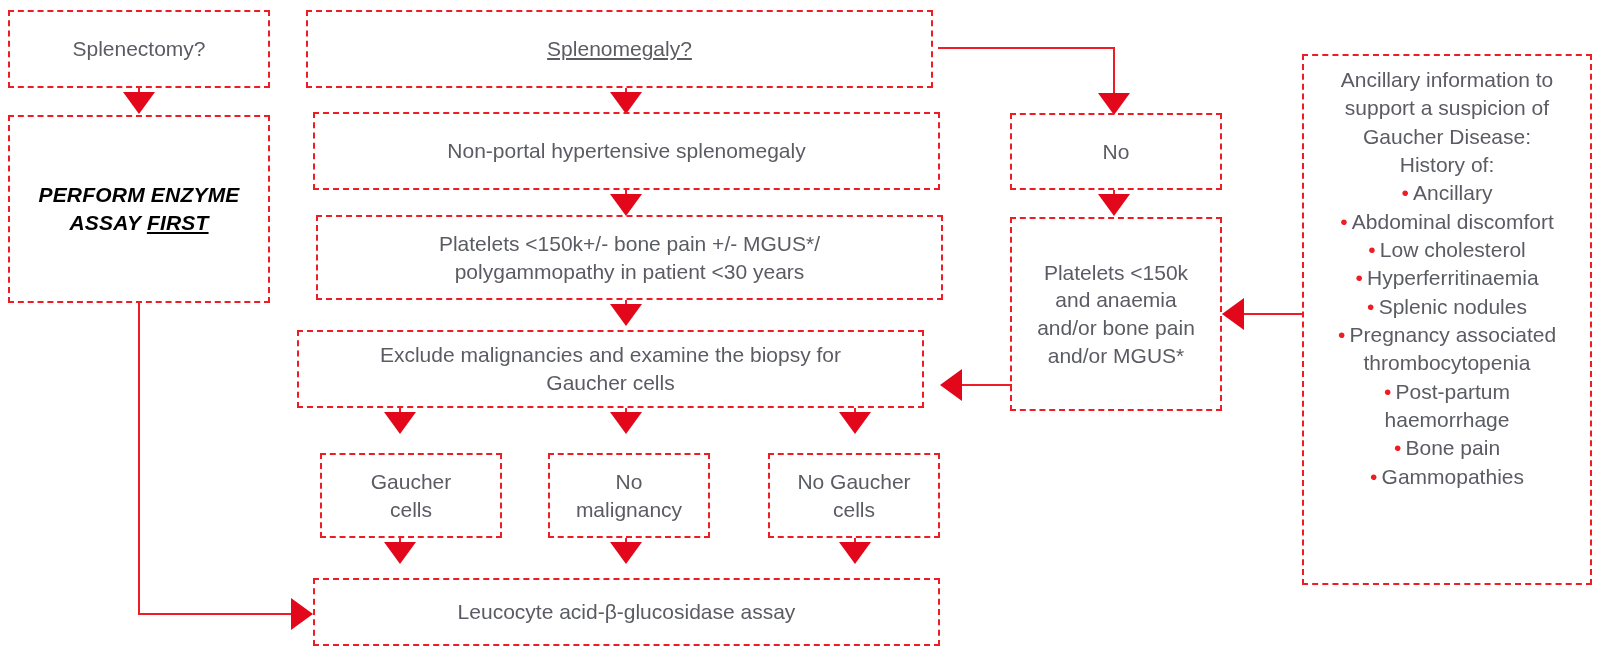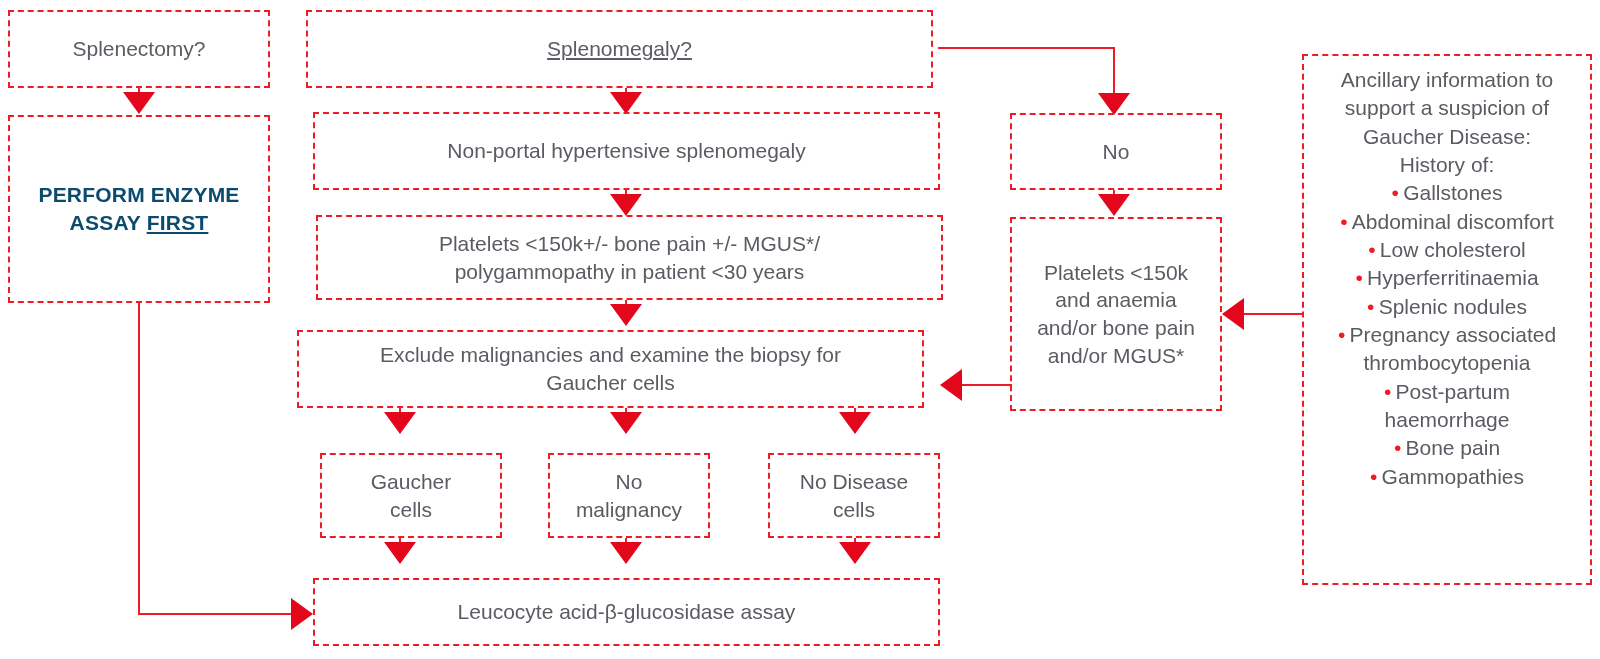--- a/index.html
+++ b/index.html
@@ -23,24 +23,25 @@
     display: flex;
     align-items: center;
     justify-content: center;
     text-align: center;
     color: #5b5c63;
     font-size: 21px;
     line-height: 1.32;
     padding: 4px 8px;
   }
   .box.emph {
-    color: #0c4a6e;
+    color: #000000;
     font-weight: bold;
     font-size: 21px;
     letter-spacing: 0.2px;
+    font-style: italic;
   }
   .box.emph u {
     text-decoration: underline;
     text-underline-offset: 2px;
   }
   .box .txt { display: block; width: 100%; }
 
   
   .stem-v {
     position: absolute;
@@ -165,21 +166,21 @@
 
   <div class="box" style="left:548px; top:453px; width:162px; height:85px;">
     <span class="txt">
       <span>No</span><br>
       <span>malignancy</span>
     </span>
   </div>
 
   <div class="box" style="left:768px; top:453px; width:172px; height:85px;">
     <span class="txt">
-      <span>No Disease</span><br>
+      <span>No Gaucher</span><br>
       <span>cells</span>
     </span>
   </div>
 
   <div class="stem-v" style="left:399px; top:538px; height:14px;"></div>
   <div class="arrow-down" style="left:384px; top:542px;"></div>
 
   <div class="stem-v" style="left:625px; top:538px; height:14px;"></div>
   <div class="arrow-down" style="left:610px; top:542px;"></div>
 
@@ -215,21 +216,21 @@
 
   <div class="stem-h" style="left:1244px; top:313px; width:60px;"></div>
   <div class="arrow-left" style="left:1222px; top:298px;"></div>
 
   <div class="ancillary" style="left:1302px; top:54px; width:290px; height:531px;">
     <span class="hdr">Ancillary information to</span>
     <span class="hdr">support a suspicion of</span>
     <span class="hdr">Gaucher Disease:</span>
     <span class="hdr">History of:</span>
     <ul class="bullets" id="ancillary-list">
-        <li><span class="bul">• </span><span>Gallstones</span></li>
+        <li><span class="bul">• </span><span>Ancillary</span></li>
         <li><span class="bul">• </span><span>Abdominal discomfort</span></li>
         <li><span class="bul">• </span><span>Low cholesterol</span></li>
         <li><span class="bul">• </span><span>Hyperferritinaemia</span></li>
         <li><span class="bul">• </span><span>Splenic nodules</span></li>
         <li><span class="bul">• </span><span>Pregnancy associated</span></li>
         <li><span>thrombocytopenia</span></li>
         <li><span class="bul">• </span><span>Post-partum</span></li>
         <li><span>haemorrhage</span></li>
         <li><span class="bul">• </span><span>Bone pain</span></li>
         <li><span class="bul">• </span><span>Gammopathies</span></li>

